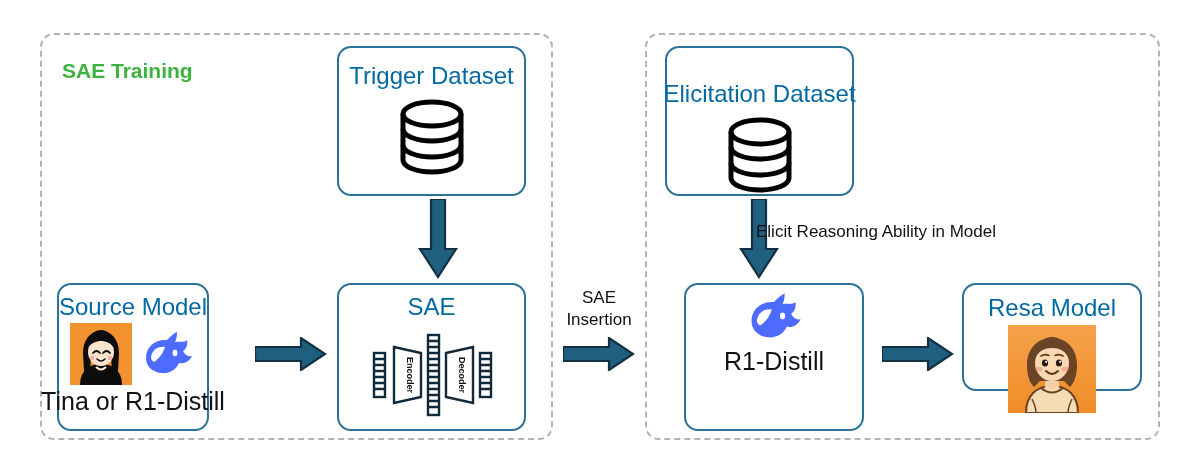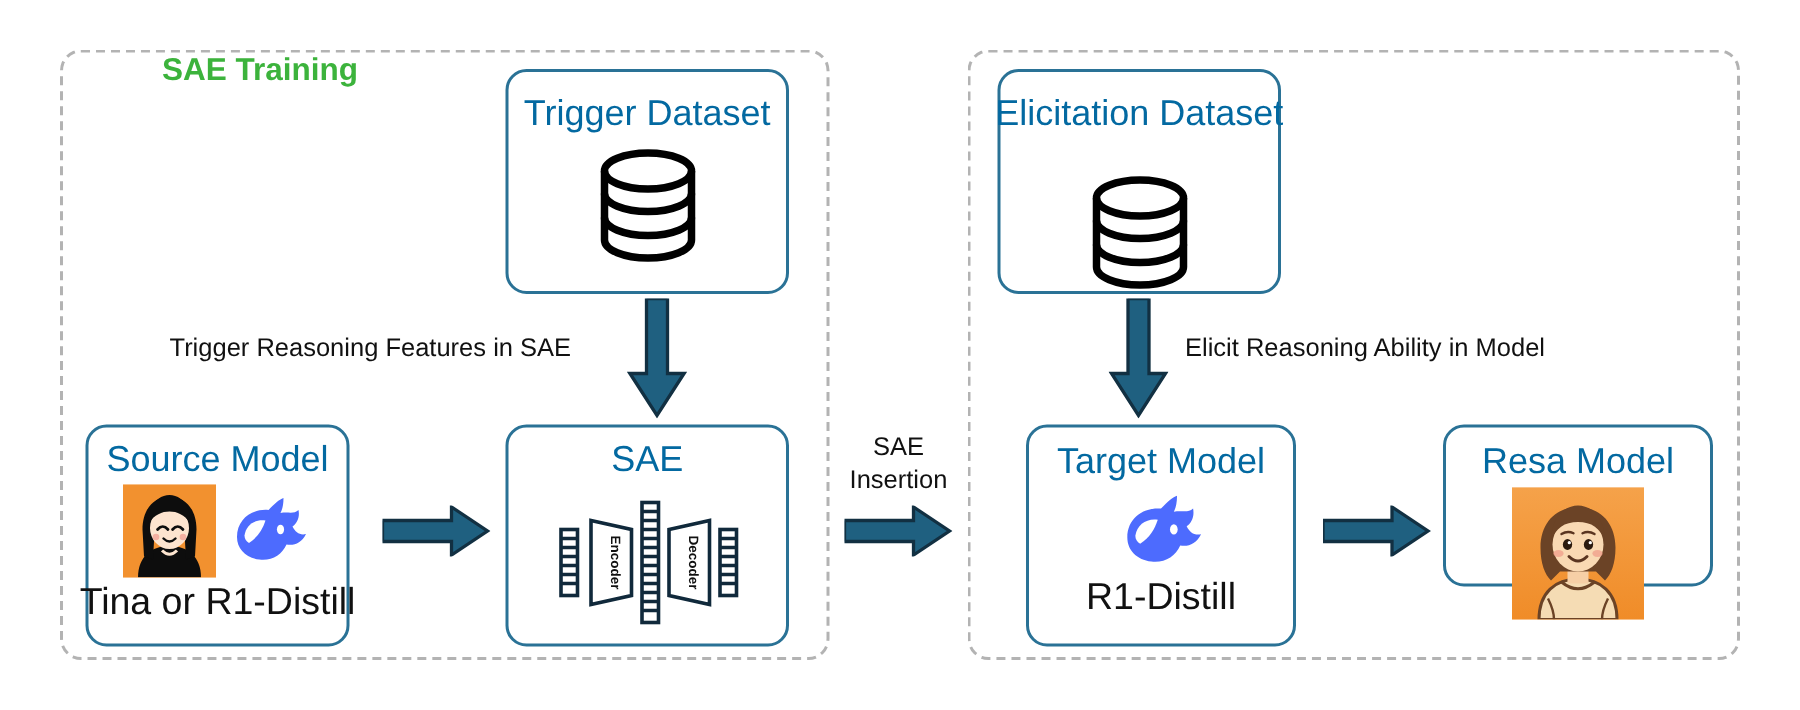--- a/index.html
+++ b/index.html
@@ -79,44 +79,43 @@
     flex: none;
   }
   svg { display: block; }
 </style>
 </head>
 <body>
 
 <div id="canvas">
 
   <div class="stage" style="left:40px; top:33px; width:513px; height:407px;"></div>
-  <div class="stage-label" style="left:62px; top:35px;margin-left:46px;">SAE Training</div>
+  <div class="stage-label" style="left:62px; top:59px;">SAE Training</div>
 
   <div class="card" style="left:337px; top:46px; width:189px; height:150px; justify-content:flex-start;">
     <div class="card-title" style="margin-top:14px;">Trigger Dataset</div>
     <span style="margin-top:8px;">
       <svg width="70" height="78" viewBox="0 0 70 78" aria-hidden="true">
         <g fill="none" stroke="#000000" stroke-width="5">
           <ellipse cx="35" cy="16" rx="29" ry="12"></ellipse>
           <path d="M6 16 V62 a29 12 0 0 0 58 0 V16"></path>
           <path d="M6 31 a29 12 0 0 0 58 0"></path>
           <path d="M6 47 a29 12 0 0 0 58 0"></path>
         </g>
       </svg>
     </span>
   </div>
 
   <div class="arrow" style="left:418px; top:199px;">
     <svg width="40" height="80" viewBox="0 0 40 80" aria-hidden="true">
       <polygon points="13,0 27,0 27,50 38,50 20,78 2,50 13,50" fill="#1f6080" stroke="#123042" stroke-width="2.2"></polygon>
     </svg>
   </div>
-  <div class="flabel" style="left:113px; top:222px;">Trigger Reasoning Features in SAE</div>
-
-  <div class="card" style="left:57px; top:283px; width:176px; height:148px;">
+
+  <div class="card" style="left:57px; top:283px; width:152px; height:148px;">
     <div class="card-title" style="margin-top:8px;">Source Model</div>
     <div style="display:flex; align-items:center; gap:6px; margin-top:2px;">
 
       <span class="avatar" style="width:62px; height:62px;">
         <svg width="62" height="62" viewBox="0 0 62 62" aria-hidden="true">
           <rect x="0" y="0" width="62" height="62" fill="#f2912f"></rect>
 
           <path d="M10 62 c0-14 9-21 21-21 s21 7 21 21 z" fill="#0d0d0d"></path>
 
           <path d="M13 30 c0-14 8-22 18-22 s18 8 18 22 l-1 18 -6 2 -1-18 -20 0 -1 18 -6-2 z" fill="#0d0d0d"></path>
@@ -187,43 +186,42 @@
   <div class="flabel center" style="left:560px; top:288px; width:78px;">SAE</div>
   <div class="flabel center" style="left:560px; top:310px; width:78px;text-align:center;">Insertion</div>
   <div class="arrow" style="left:563px; top:337px;">
     <svg width="72" height="34" viewBox="0 0 72 34" aria-hidden="true">
       <polygon points="0,10 46,10 46,1 70,17 46,33 46,24 0,24" fill="#1f6080" stroke="#123042" stroke-width="2.2"></polygon>
     </svg>
   </div>
 
   <div class="stage" style="left:645px; top:33px; width:515px; height:407px;"></div>
 
-  <div class="card" style="left:665px; top:46px; width:189px; height:150px; justify-content:space-between;">
+  <div class="card" style="left:665px; top:46px; width:189px; height:150px; justify-content:flex-end;">
     <div class="card-title" style="margin-top:14px;">Elicitation Dataset</div>
     <span style="margin-top:8px;">
       <svg width="70" height="78" viewBox="0 0 70 78" aria-hidden="true">
         <g fill="none" stroke="#000000" stroke-width="5">
           <ellipse cx="35" cy="16" rx="29" ry="12"></ellipse>
           <path d="M6 16 V62 a29 12 0 0 0 58 0 V16"></path>
           <path d="M6 31 a29 12 0 0 0 58 0"></path>
           <path d="M6 47 a29 12 0 0 0 58 0"></path>
         </g>
       </svg>
     </span>
   </div>
 
   <div class="arrow" style="left:739px; top:199px;">
     <svg width="40" height="80" viewBox="0 0 40 80" aria-hidden="true">
       <polygon points="13,0 27,0 27,50 38,50 20,78 2,50 13,50" fill="#1f6080" stroke="#123042" stroke-width="2.2"></polygon>
     </svg>
   </div>
-  <div class="flabel" style="left:790px; top:222px;text-align:right;">Elicit Reasoning Ability in Model</div>
+  <div class="flabel" style="left:756px; top:222px;text-align:right;">Elicit Reasoning Ability in Model</div>
 
   <div class="card" style="left:684px; top:283px; width:180px; height:148px;">
-    <div class="card-title" style="margin-top:9px;">Target Model</div>
     <span style="margin-top:4px;">
       <svg width="62" height="56" viewBox="0 0 58 52" aria-hidden="true">
         <g fill="#4d6bfe">
           <path d="M8 30 C8 18 18 11 29 12 C33 8 36 5 39 4 C39 9 38 12 37 14
                    C42 13 46 15 49 12 C50 17 48 21 45 23 C47 27 50 29 54 28
                    C51 34 46 36 41 35 C38 42 31 46 23 45 C14 44 8 38 8 30 Z"></path>
         </g>
         <path d="M13 29 C14 22 20 18 27 19 C25 25 22 30 16 34 C14 33 13 31 13 29 Z" fill="#ffffff"></path>
         <ellipse cx="37" cy="25" rx="2.4" ry="3.2" fill="#ffffff"></ellipse>
       </svg>

